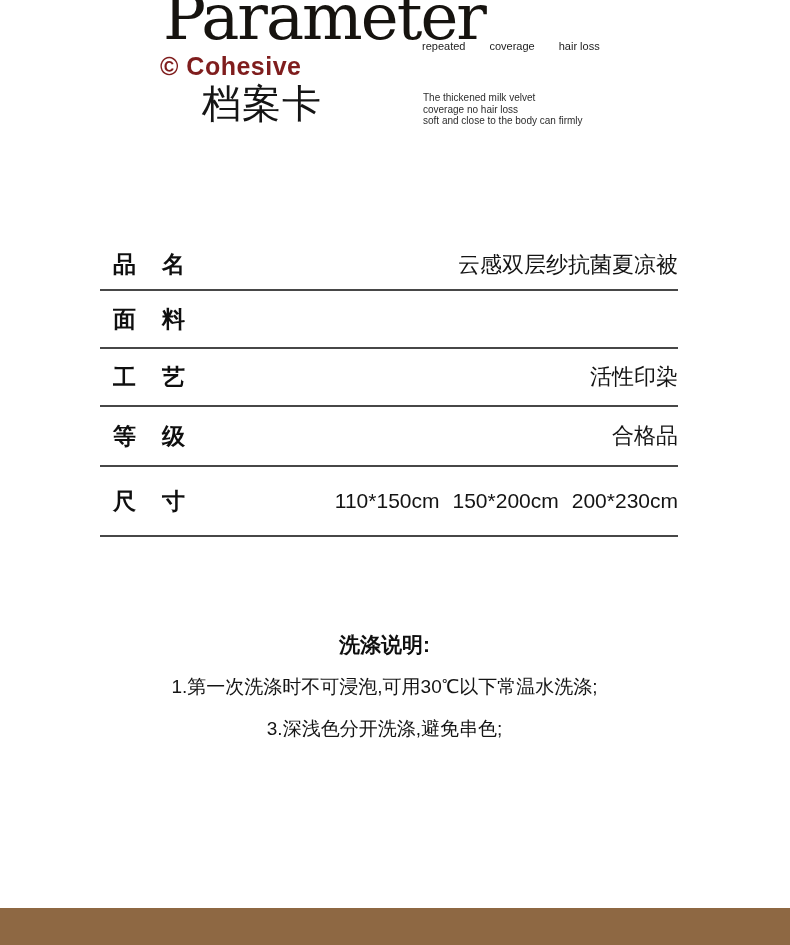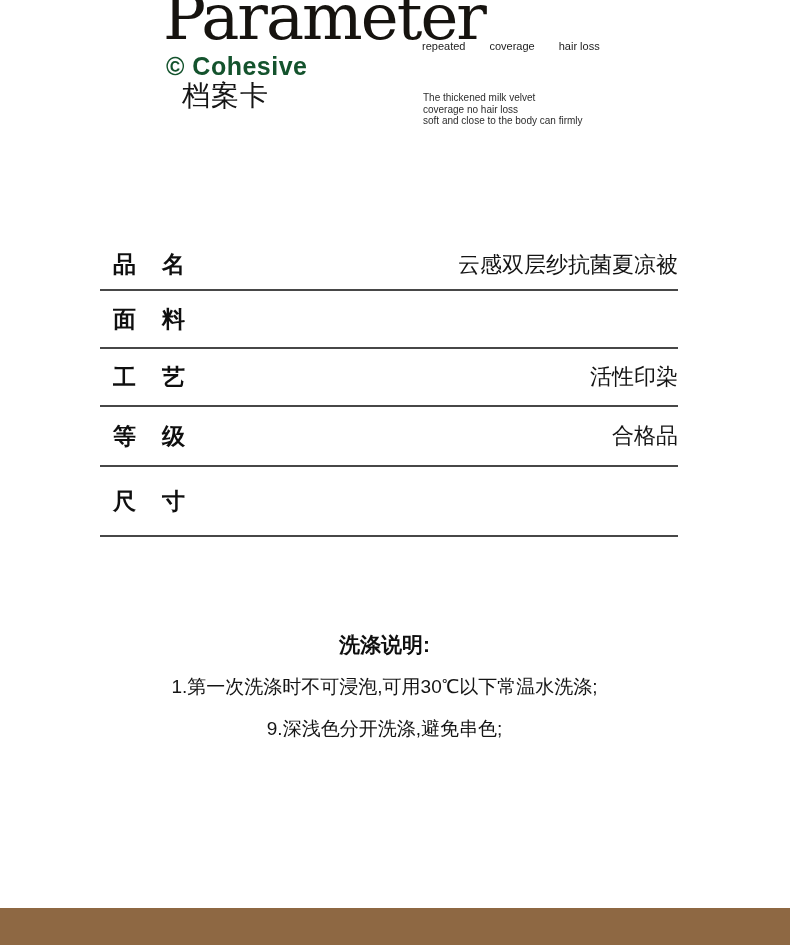--- a/index.html
+++ b/index.html
@@ -18,31 +18,31 @@
     left: 163px; top: -15px;
     font-family: "DejaVu Serif", serif;
     font-size: 64px;
     line-height: 1;
     letter-spacing: -2px;
     color: #16130f;
     white-space: nowrap;
   }
   .hdr-brand {
     position: absolute;
-    left: 166px; top: 52px;
+    left: 160px; top: 52px;
     font-size: 25px;
     font-weight: bold;
     letter-spacing: 0.5px;
-    color: #14532d;
+    color: #7f1d1d;
     white-space: nowrap;
   }
   .hdr-subtitle {
     position: absolute;
-    left: 182px; top: 77px;
-    font-size: 28px;
+    left: 202px; top: 77px;
+    font-size: 39px;
     font-weight: 500;
     letter-spacing: 1px;
     color: #151515;
     white-space: nowrap;
   }
   .hdr-tags {
     position: absolute;
     left: 422px; top: 40px;
     display: flex;
     gap: 24px;
@@ -177,23 +177,28 @@
       <span>级</span>
     </div>
     <div class="spec-value">合格品</div>
   </div>
 
   <div class="spec-row h5" style="border-bottom-color: rgb(71, 71, 71);">
     <div class="spec-label">
       <span>尺</span>
       <span>寸</span>
     </div>
+    <div class="spec-sizes">
+      <span>110*150cm</span>
+      <span>150*200cm</span>
+      <span>200*230cm</span>
+    </div>
   </div>
 
 </div>
 
 <div class="washing">
   <p class="washing-title">洗涤说明:</p>
   <p class="washing-line">1.第一次洗涤时不可浸泡,可用30℃以下常温水洗涤;</p>
-  <p class="washing-line">9.深浅色分开洗涤,避免串色;</p>
+  <p class="washing-line">3.深浅色分开洗涤,避免串色;</p>
 </div>
 
 <div class="footer-bar" style="background: rgb(142, 104, 67);"></div>
 
 </body></html>

